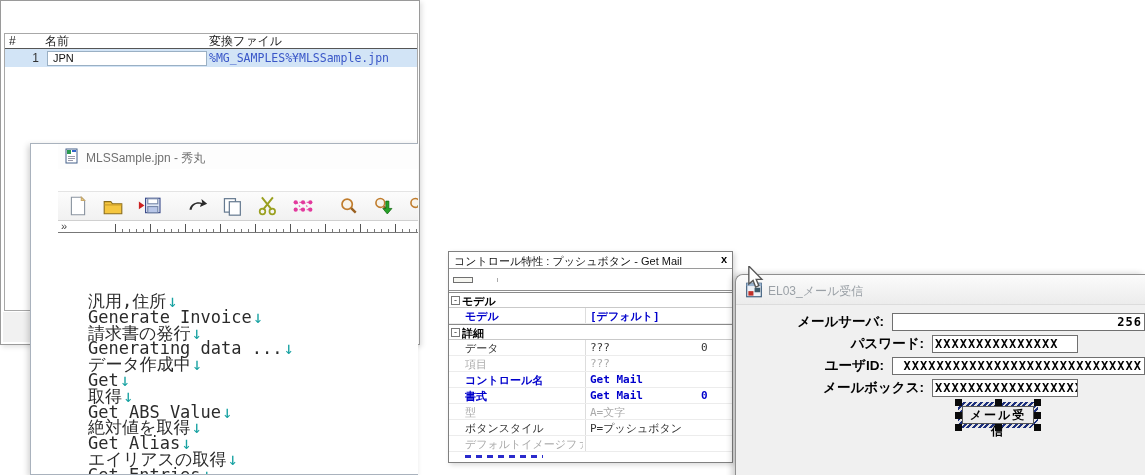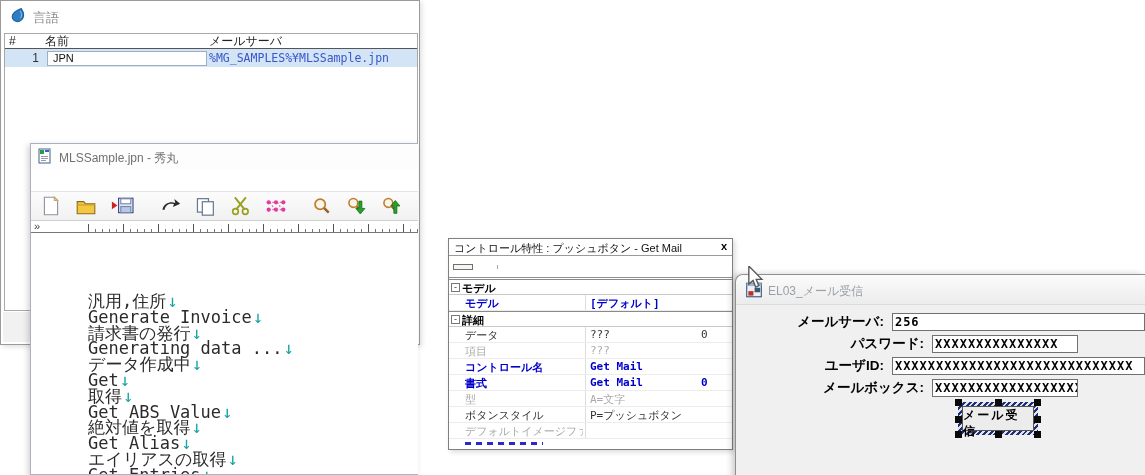--- a/index.html
+++ b/index.html
@@ -25,21 +25,21 @@
   .c-name { width:170px; padding-left:8px; }
   .name-box { display:inline-block; width:160px; height:15px; background:#fff;
     border:1px solid #9ab0c4; font-size:11px; padding-left:5px; color:#111; line-height:13px; }
   .c-file { flex:1; font-family:"DejaVu Sans Mono", monospace; font-size:11.5px;
     color:#3a57c8; white-space:nowrap; overflow:hidden; }
   #lang-foot { position:absolute; left:2px; right:2px; bottom:2px; height:30px; background:#f1f1f1; }
 
   
   #editor-win { left:30px; top:143px; width:388px; height:332px;
     border:1px solid #a9b2bd; border-right:none; overflow:hidden;
-    box-shadow:-2px 2px 6px rgba(0,0,0,.18); }
+    box-shadow:-2px 2px 6px rgba(0,0,0,.18);padding-left:27px; }
   #ed-title { position:relative; height:25px; background:#fdfdfd; }
   #ed-title svg { position:absolute; left:6px; top:4px; }
   #ed-title-text { position:absolute; left:28px; top:6px; font-size:12px; color:#707070; }
   #ed-menu { display:flex; gap:14px; height:23px; align-items:center; padding-left:7px;
     font-size:12px; color:#222; border-bottom:1px solid #e4e4e4; white-space:nowrap; overflow:hidden; }
   .menu-item { cursor:default; }
   #ed-toolbar { display:flex; gap:13px; height:29px; align-items:center; padding-left:9px;
     background:linear-gradient(#fcfcfc,#f1f1f1); border-bottom:1px solid #d0d0d0; overflow:hidden; }
   #ed-toolbar .tbtn { width:22px; height:20px; flex:0 0 auto; }
   #ed-toolbar .grp { margin-left:11px; }
@@ -54,21 +54,21 @@
   .rlab { position:absolute; top:0; background:#fff; padding-right:2px; }
   .rlab:nth-of-type(1){ left:57px; } .rlab:nth-of-type(2){ left:127px; }
   .rlab:nth-of-type(3){ left:197px; } .rlab:nth-of-type(4){ left:267px; }
   #ed-text { position:absolute; left:0; right:0; top:90px; bottom:0; padding-left:57px;
     font-family:"DejaVu Sans Mono", monospace; font-size:17px; color:#2b2b2b;
     white-space:pre; cursor:text; }
   .eline { height:15.8px; line-height:15.8px; white-space:pre; }
   .earrow { color:#18a2a2; padding-left:1px; }
 
   
-  #prop-win { left:448px; top:238px; width:285px; height:212px; border:1px solid #808080;
+  #prop-win { left:448px; top:251px; width:285px; height:212px; border:1px solid #808080;
     overflow:hidden; font-size:11px; box-shadow:2px 2px 5px rgba(0,0,0,.15); }
   #prop-title { position:relative; height:17px; border-bottom:1px solid #9a9a9a;
     background:#fff; color:#111; }
   #prop-title-text { position:absolute; left:5px; top:2px; white-space:nowrap; }
   #prop-close { position:absolute; right:5px; top:1px; font-weight:bold; font-size:11px;
     color:#000; cursor:default; }
   #prop-tabs { position:relative; height:22px; display:flex; align-items:center; gap:6px;
     padding-left:4px; border-bottom:1px solid #909090; background:#fff; }
   .ptab { padding:2px 9px; color:#111; }
   .ptab.active { border:1px solid #707070; background:#f6f6f1; }
@@ -103,53 +103,46 @@
     border-bottom:1px solid #dcdcdc; border-radius:7px 0 0 0; }
   #mail-title svg { position:absolute; left:9px; top:6px; }
   #mail-title-text { position:absolute; left:32px; top:8px; font-size:12px; color:#9aa0a6; }
   #mail-fields { position:absolute; left:0; right:0; top:36px; }
   .frow { display:flex; height:22px; align-items:center; }
   .flabel { width:196px; text-align:right; padding-right:8px; font-weight:bold;
     font-size:13.5px; color:#000; white-space:nowrap; }
   .fbox { height:18px; background:#fff; border:1px solid #707070; overflow:hidden;
     font-family:"DejaVu Sans Mono", monospace; font-weight:bold; font-size:12px;
     letter-spacing:1px; color:#000; padding:1px 2px 0 2px; white-space:nowrap; }
-  .frow.wide .fbox { width:320px; }
+  .frow.wide .fbox { width:320px;text-align:right; }
   .frow.narrow .fbox { width:146px; }
   #mail-btn-wrap { position:absolute; left:222px; top:127px; }
   .ants { position:relative; padding:4px;
     background:repeating-linear-gradient(135deg,#1c2f7c 0 2px,#e4e4e4 2px 4px); }
-  #mail-btn { width:72px; height:25px; background:#ececec; border:1px solid #555;
-    font-weight:bold; font-size:12px; letter-spacing:2px; line-height:16px;
+  #mail-btn { width:72px; height:18px; background:#ececec; border:1px solid #555;
+    font-weight:bold; font-size:12px; letter-spacing:2px; text-align:center; line-height:16px;
     color:#000; }
   .hnd { position:absolute; width:7px; height:7px; background:#0a0a0a; }
   .hnd.nw{left:-3px;top:-3px} .hnd.n{left:50%;margin-left:-3px;top:-3px} .hnd.ne{right:-3px;top:-3px}
   .hnd.w{left:-3px;top:50%;margin-top:-3px} .hnd.e{right:-3px;top:50%;margin-top:-3px}
   .hnd.sw{left:-3px;bottom:-3px} .hnd.s{left:50%;margin-left:-3px;bottom:-3px} .hnd.se{right:-3px;bottom:-3px}
 
   #cursor { position:absolute; left:747px; top:266px; z-index:50; }
 </style>
 </head>
 <body>
 
 <div id="stage">
 
   <div class="win" id="lang-win">
-    <div id="lang-title">
-      <svg id="lang-icon" width="17" height="17" viewBox="0 0 16 16">
-        <path d="M11.5 1.5 C14 5 14.5 9 12 12 C9.5 14.8 5 14 3.5 11 C2 8 4 4.5 11.5 1.5 Z" fill="#2e7cc2" stroke="#1b5e9e" stroke-width="1"></path>
-        <path d="M10.5 3.5 C12 5.8 12.2 8.5 10.8 10.5" fill="none" stroke="#7db8e8" stroke-width="1"></path>
-      </svg>
-      <span id="lang-title-text">言語</span>
-    </div>
     <div id="lang-table">
       <div class="lhead">
         <span class="lh-num">#</span>
         <span class="lh-name">名前</span>
-        <span class="lh-file">メールサーバ</span>
+        <span class="lh-file">変換ファイル</span>
       </div>
       <div>
 
       <div class="lrow">
             <span class="c-num">1</span>
             <span class="c-name"><span class="name-box">JPN</span></span>
             <span class="c-file">%MG_SAMPLES%¥MLSSample.jpn</span>
           </div>
         </div>
     </div>

